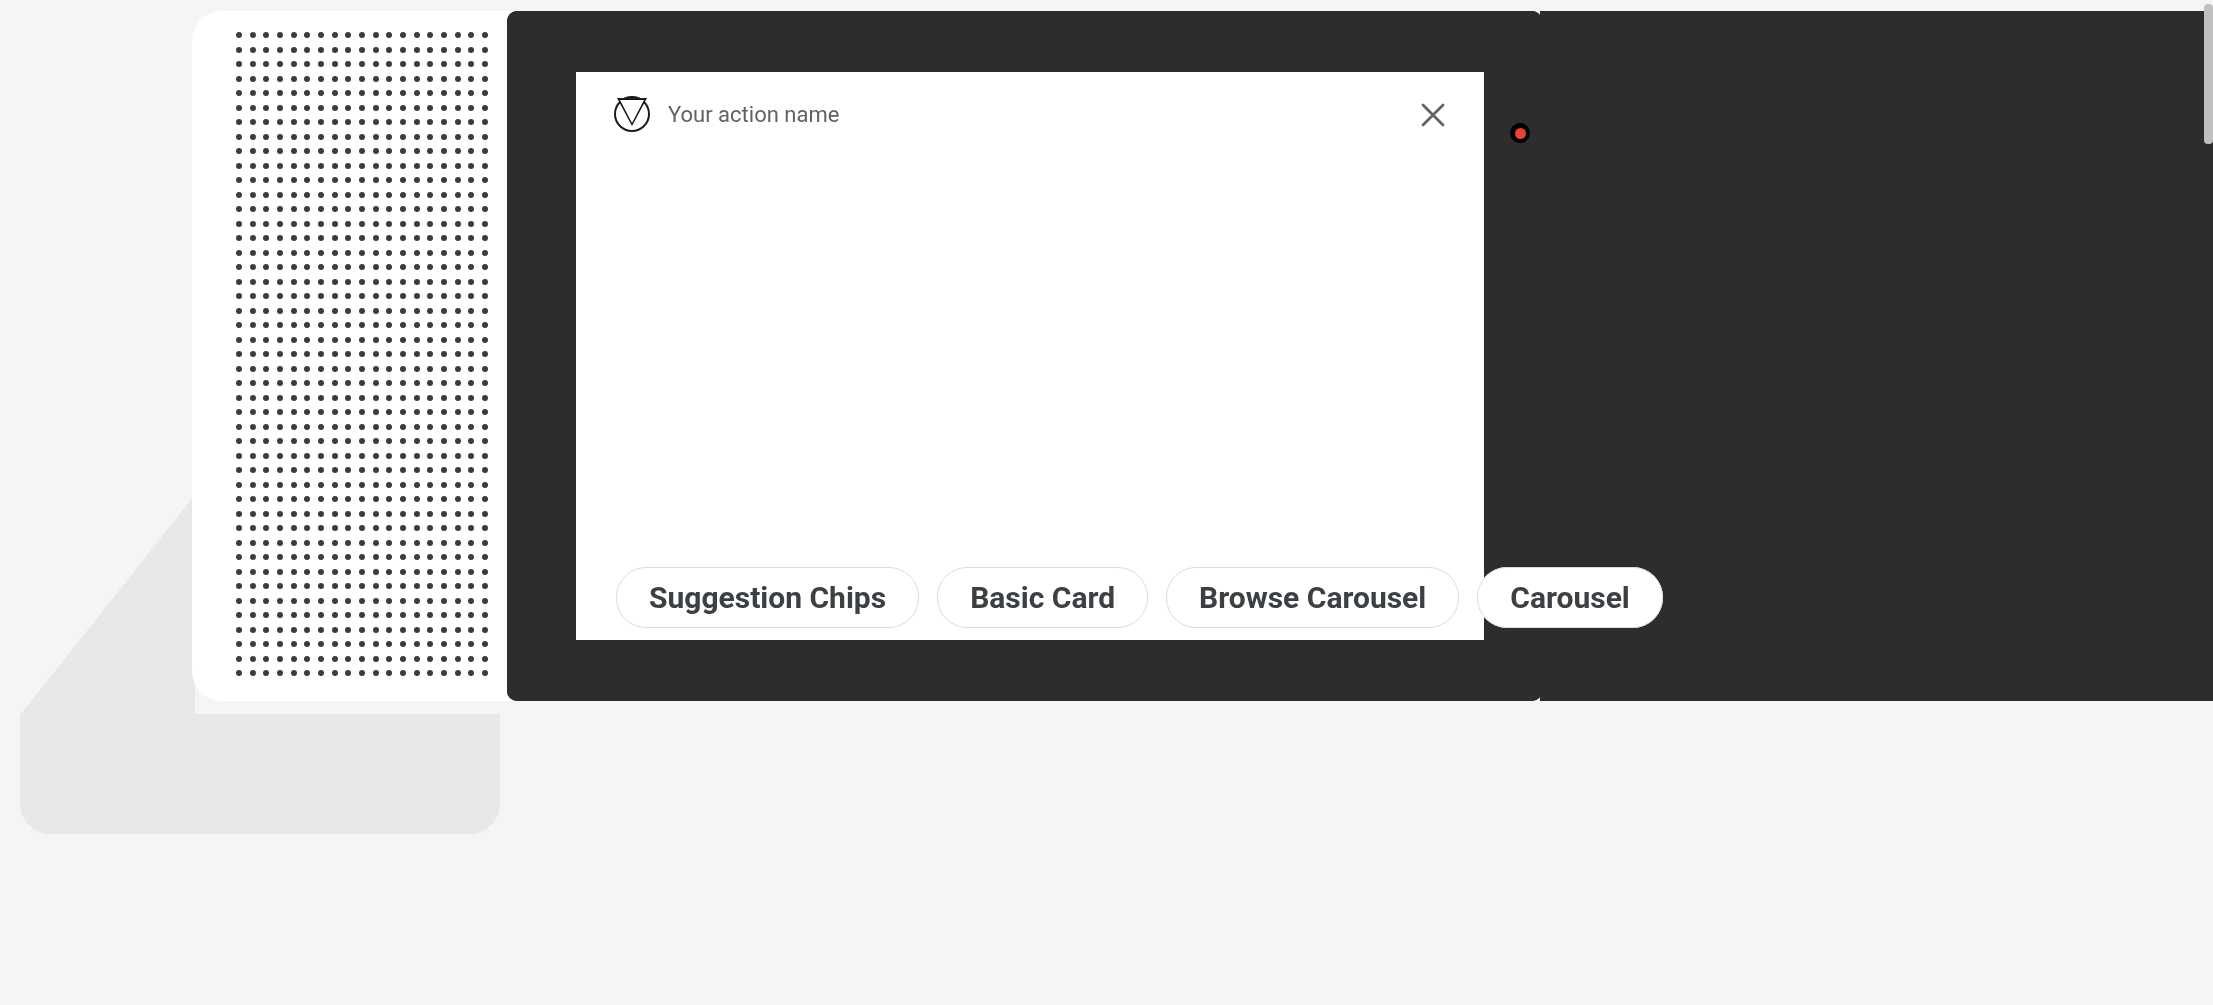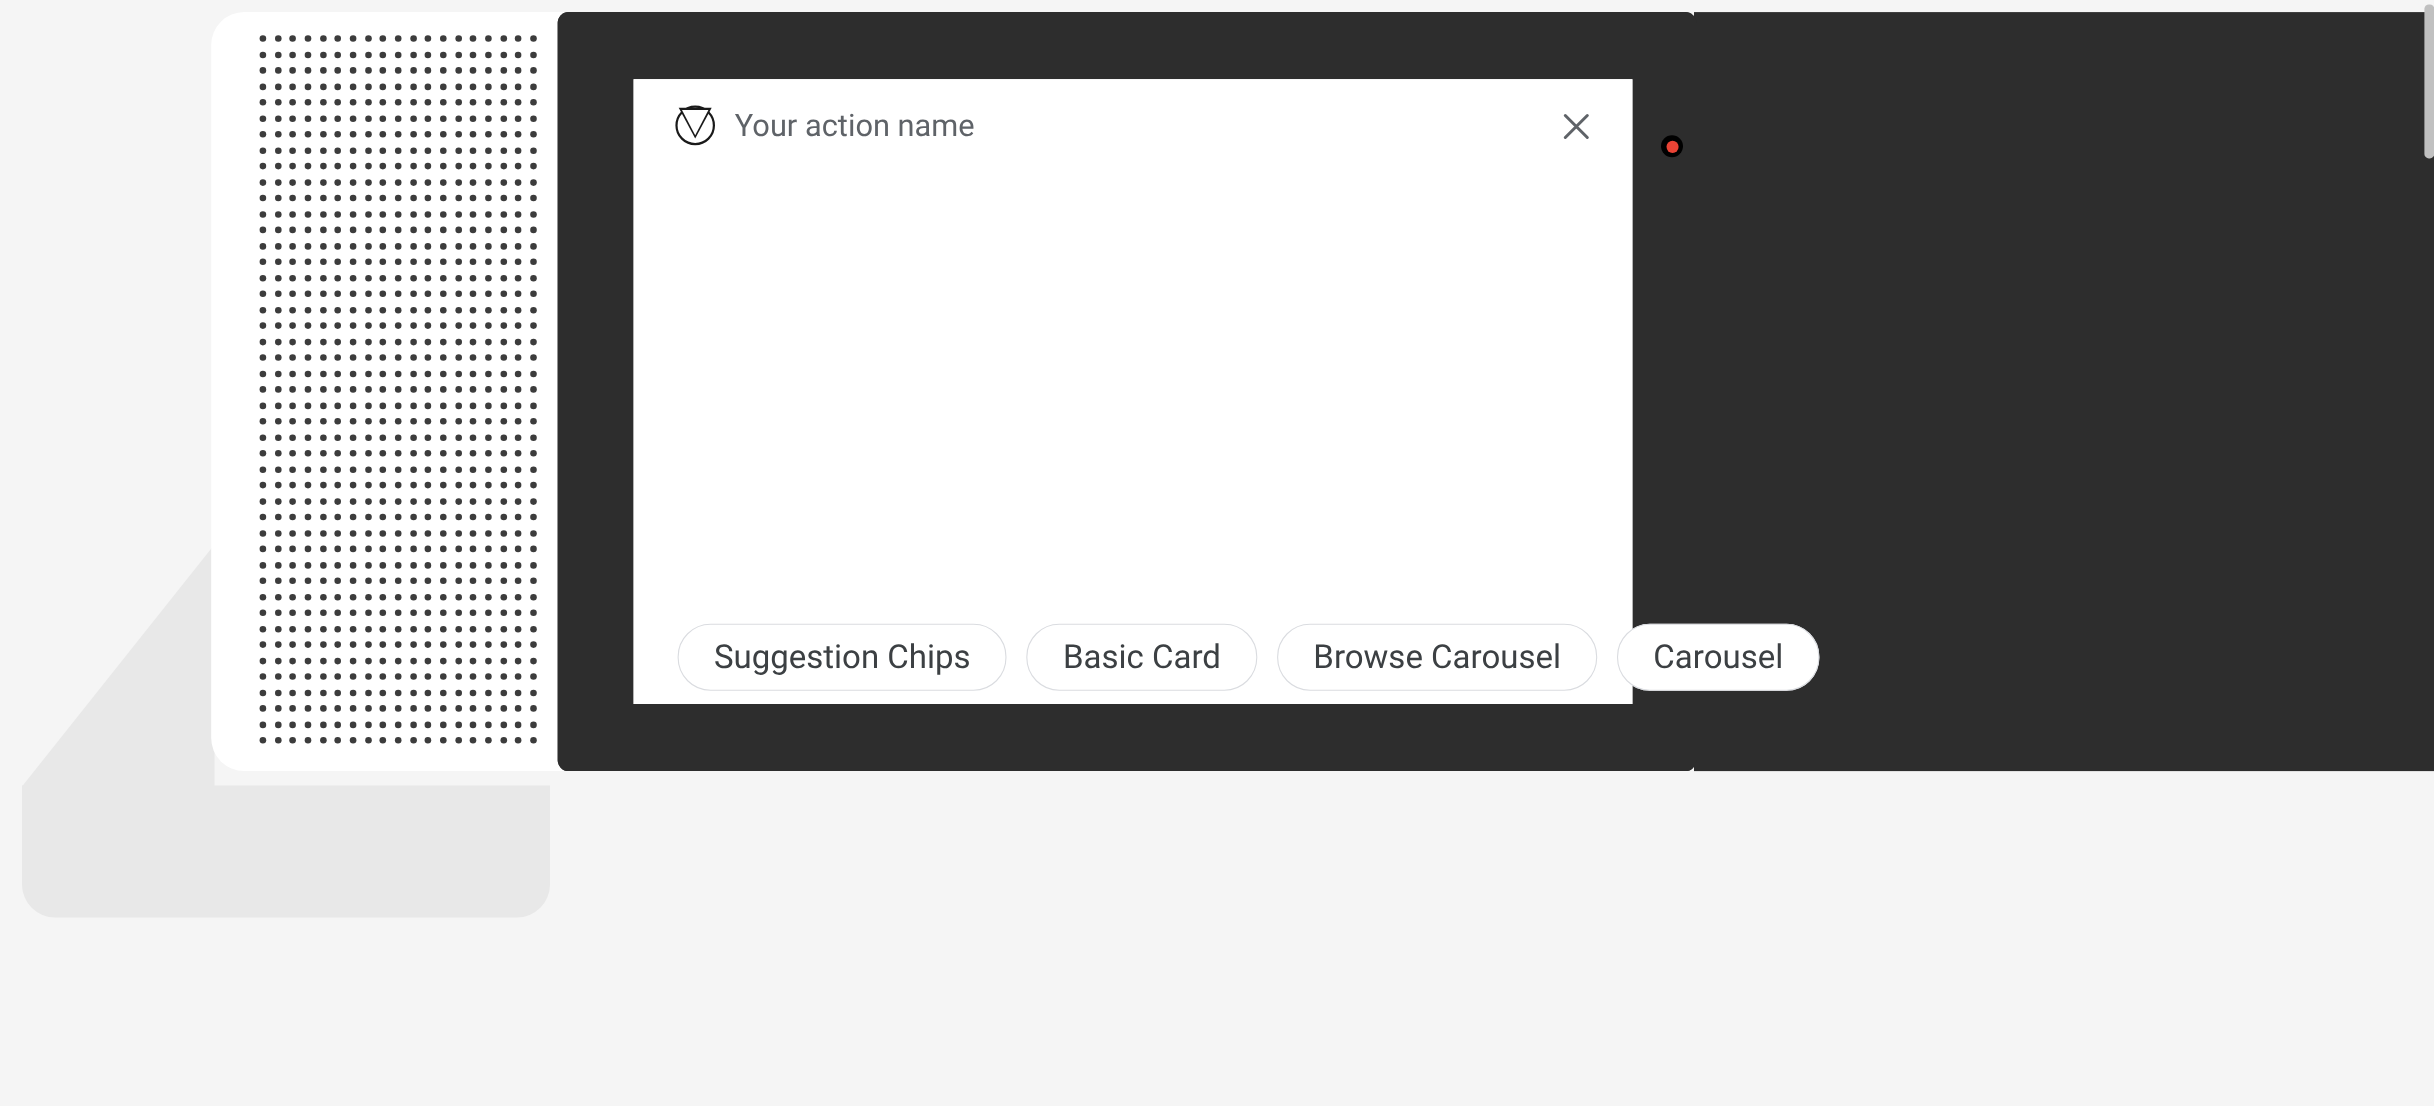--- a/index.html
+++ b/index.html
@@ -145,21 +145,21 @@
       transform: translateX(-50%);
       width: 0;
       height: 0;
       border-left: 12px solid transparent;
       border-right: 12px solid transparent;
       border-top: 23px solid #fff;
     }
     
     .action-name {
       margin-left: 18px;
-      font-size: 28px;
+      font-size: 22px;
       color: #5f6368;
       font-weight: 400;
     }
     
     .close-button {
       position: absolute;
       top: 28px;
       right: 36px;
       width: 30px;
       height: 30px;
@@ -183,21 +183,21 @@
     
     .chip {
       padding: 12px 32px;
       border: 1.5px solid #dadce0;
       border-radius: 30px;
       font-size: 30px;
       color: #3c4043;
       background: #fff;
       cursor: pointer;
       white-space: nowrap;
-      font-weight: 400;
+      font-weight: 700;
     }
     
     .red-dot {
       position: absolute;
       right: 12px;
       top: 112px;
       width: 20px;
       height: 20px;
       background: #000;
       border-radius: 50%;

